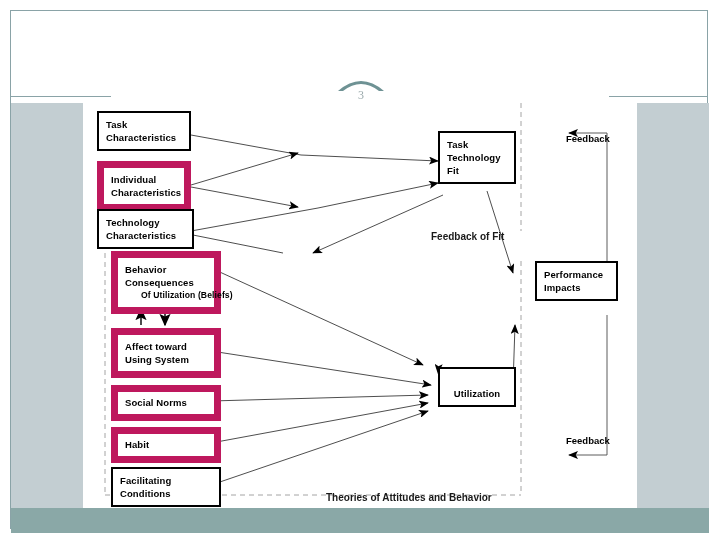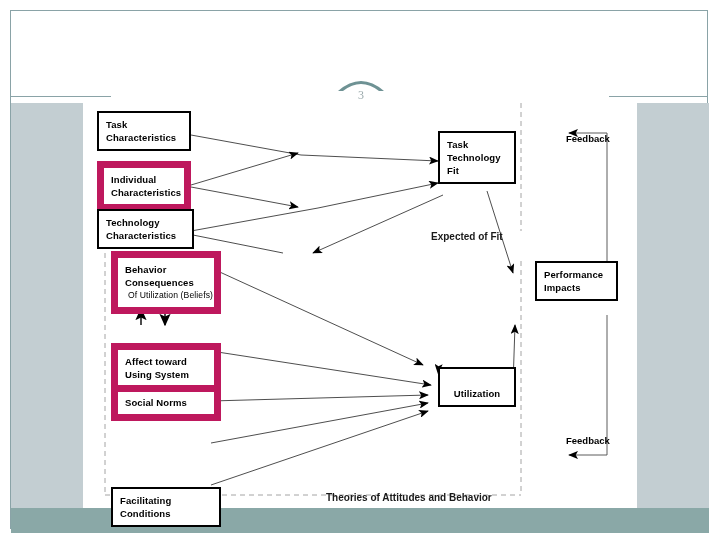--- a/index.html
+++ b/index.html
@@ -36,21 +36,21 @@
   
   .figure svg{position:absolute;left:0;top:0;}
 
   
   .node{position:absolute;background:#ffffff;box-sizing:border-box;
         font-size:9.5px;line-height:13px;color:#000000;font-weight:bold;
         letter-spacing:0.1px;padding:5px 7px;}
   .node.heavy{border:2.5px solid #000;}
   .node.light{border:7px solid #be185d;}
   .node .ln{display:block;white-space:nowrap;}
-  .node .ln.indent{padding-left:3px;font-weight:normal;font-size:8.6px;}
+  .node .ln.indent{padding-left:3px;font-weight:bold;font-size:8.6px;margin-left:13px;}
   .node.centerbox{display:flex;align-items:flex-end;}
 
   
   .region-label{position:absolute;font-size:10px;font-weight:bold;color:#1a1a1a;
                 white-space:nowrap;}
   .feedback-label{position:absolute;font-size:9.5px;font-weight:bold;color:#000;
                   white-space:nowrap;}
 </style>
 </head>
 <body>
@@ -163,45 +163,48 @@
       <span class="ln">Technology</span>
       <span class="ln">Fit</span>
     </div>
 
     <div class="node light" style="left:28px;top:148px;width:110px;">
       <span class="ln">Behavior</span>
       <span class="ln">Consequences</span>
       <span class="ln indent">Of Utilization (Beliefs)</span>
     </div>
 
-    <div class="node light" style="left:28px;top:240px;width:110px;">
+    <div class="node light" style="left:28px;top:225px;width:110px;">
       <span class="ln">Affect toward</span>
       <span class="ln">Using System</span>
     </div>
 
     <div class="node light centerbox" style="left:28px;top:282px;width:110px;height:36px;">
       <span class="ln">Social Norms</span>
     </div>
 
-
-    <div class="node heavy" style="left:28px;top:384px;width:110px;">
+    <div class="node light centerbox" style="left:28px;top:324px;width:110px;height:36px;">
+      <span class="ln">Habit</span>
+    </div>
+
+    <div class="node heavy" style="left:28px;top:364px;width:110px;">
       <span class="ln">Facilitating</span>
       <span class="ln">Conditions</span>
     </div>
 
     <div class="node heavy centerbox" style="left:355px;top:264px;width:78px;height:40px;justify-content:center;">
       <span class="ln">Utilization</span>
     </div>
 
     <div class="node heavy" style="left:452px;top:158px;width:83px;">
       <span class="ln">Performance</span>
       <span class="ln">Impacts</span>
     </div>
 
-    <div class="region-label" style="left:348px;top:128px;">Expected of Fit</div>
+    <div class="region-label" style="left:348px;top:128px;">Feedback of Fit</div>
 
     <div class="region-label" style="left:243px;top:378px;margin-top:11px;">Theories of Attitudes and Behavior</div>
 
     <div class="feedback-label" style="left:483px;top:30px;">Feedback</div>
 
     <div class="feedback-label" style="left:483px;top:332px;">Feedback</div>
 
   </div>
 </div>
 

